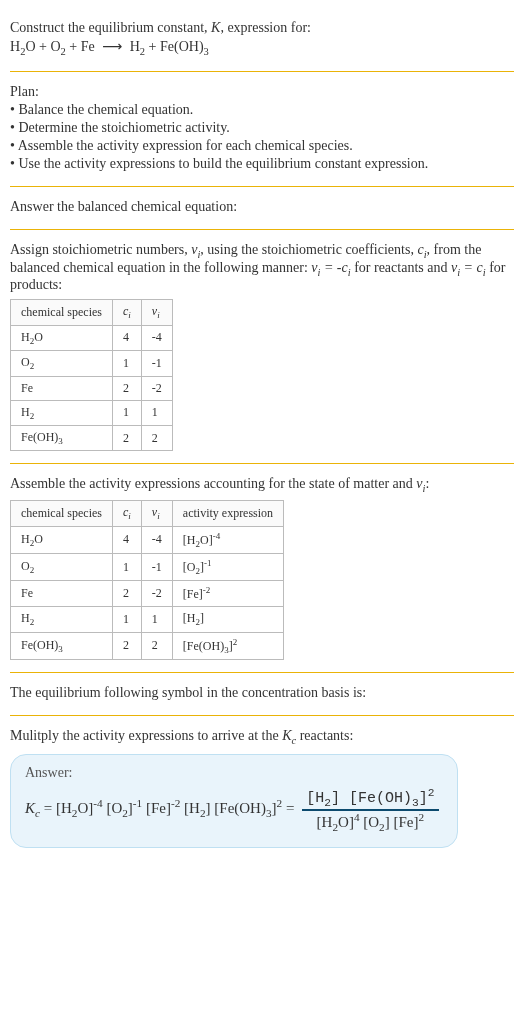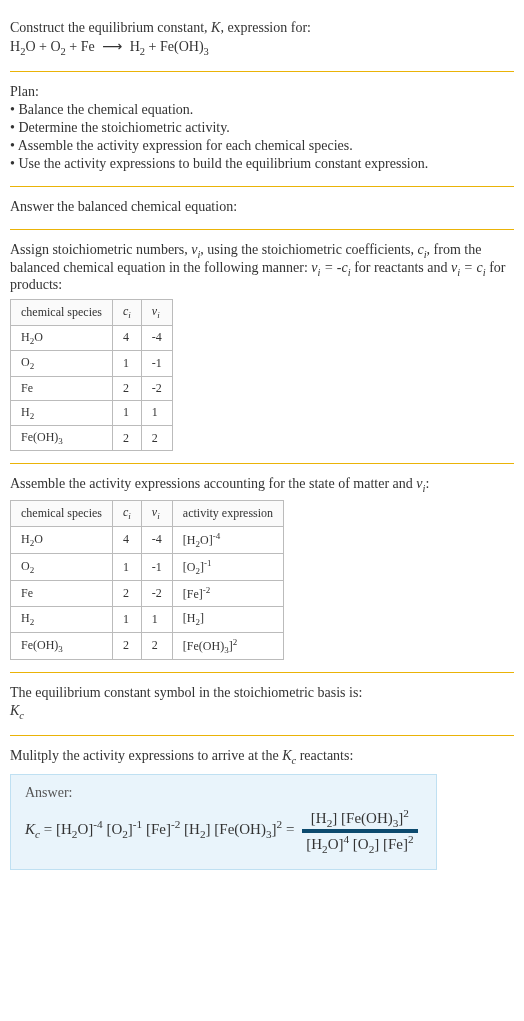--- a/index.html
+++ b/index.html
@@ -31,34 +31,34 @@
     padding: 4px 10px;
     text-align: left;
     font-weight: normal;
     font-size: 12px;
   }
   table.data th { background: #fafafa; }
   .num { text-align: right; }
   .answer-box {
     background: #e9f4fb;
     border: 1px solid #bfe0f2;
-    border-radius: 0;
+    border-radius: 16px;
     padding: 10px 14px 14px 14px;
     margin-top: 6px;
     display: inline-block;
     max-width: 100%;
   }
   .answer-label { color: #555; margin-bottom: 6px; }
   .frac {
     display: inline-block;
     vertical-align: middle;
     text-align: center;
     margin: 0 4px;
   }
-  .frac .num-top { display:block; border-bottom:4px solid #0c4a6e; padding:0 4px; }
+  .frac .num-top { display:block; border-bottom:2px solid #0c4a6e; padding:0 4px;font-family:Liberation Mono, monospace; }
   .frac .num-bot { display:block; padding:0 4px; }
   .kc-line { white-space: nowrap; font-size: 15px; }
 </style>
 </head>
 <body>
 
 <div class="section">
   <div class="line">
     <span>Construct the equilibrium constant, </span><span class="italic">K</span><span>, expression for:</span>
   </div>
@@ -163,22 +163,21 @@
           <td>Fe(OH)<sub>3</sub></td>
           <td class="num">2</td>
           <td class="num">2</td>
           <td>[Fe(OH)<sub>3</sub>]<sup>2</sup></td>
         </tr>
       </tbody>
   </table>
 </div>
 
 <div class="section">
-  <div class="line">The equilibrium constant symbol in the stoichiometric basis is:</div>
-  <div class="line italic">K<sub>c</sub></div>
+  <div class="line">The equilibrium following symbol in the concentration basis is:</div>
 </div>
 
 <div class="section" style="border-bottom:none;">
   <div class="line">
     <span>Mulitply the activity expressions to arrive at the </span><span class="italic">K<sub>c</sub></span><span> reactants:</span>
   </div>
   <div class="answer-box">
     <div class="answer-label">Answer:</div>
     <div class="kc-line">
       <span class="italic">K<sub>c</sub></span> = [H<sub>2</sub>O]<sup>-4</sup> [O<sub>2</sub>]<sup>-1</sup> [Fe]<sup>-2</sup> [H<sub>2</sub>] [Fe(OH)<sub>3</sub>]<sup>2</sup> =

